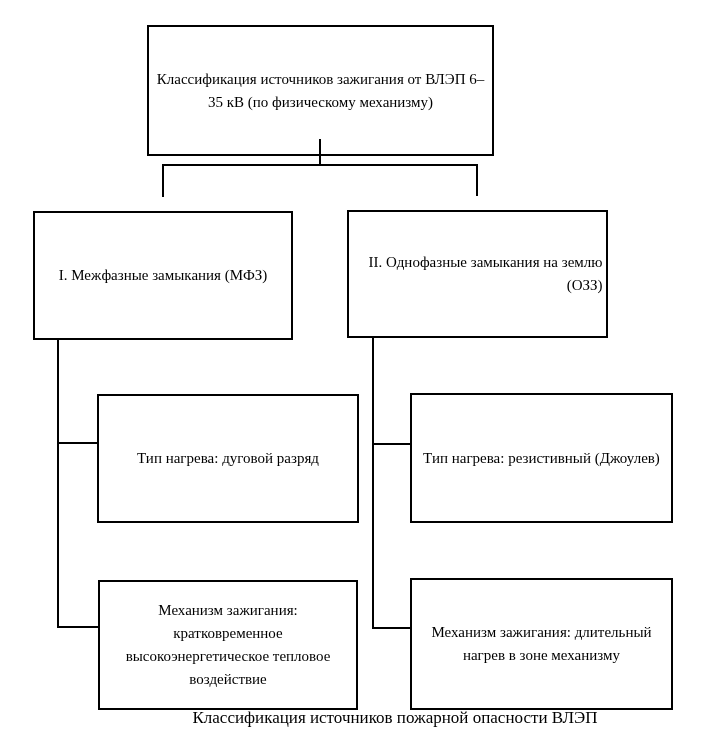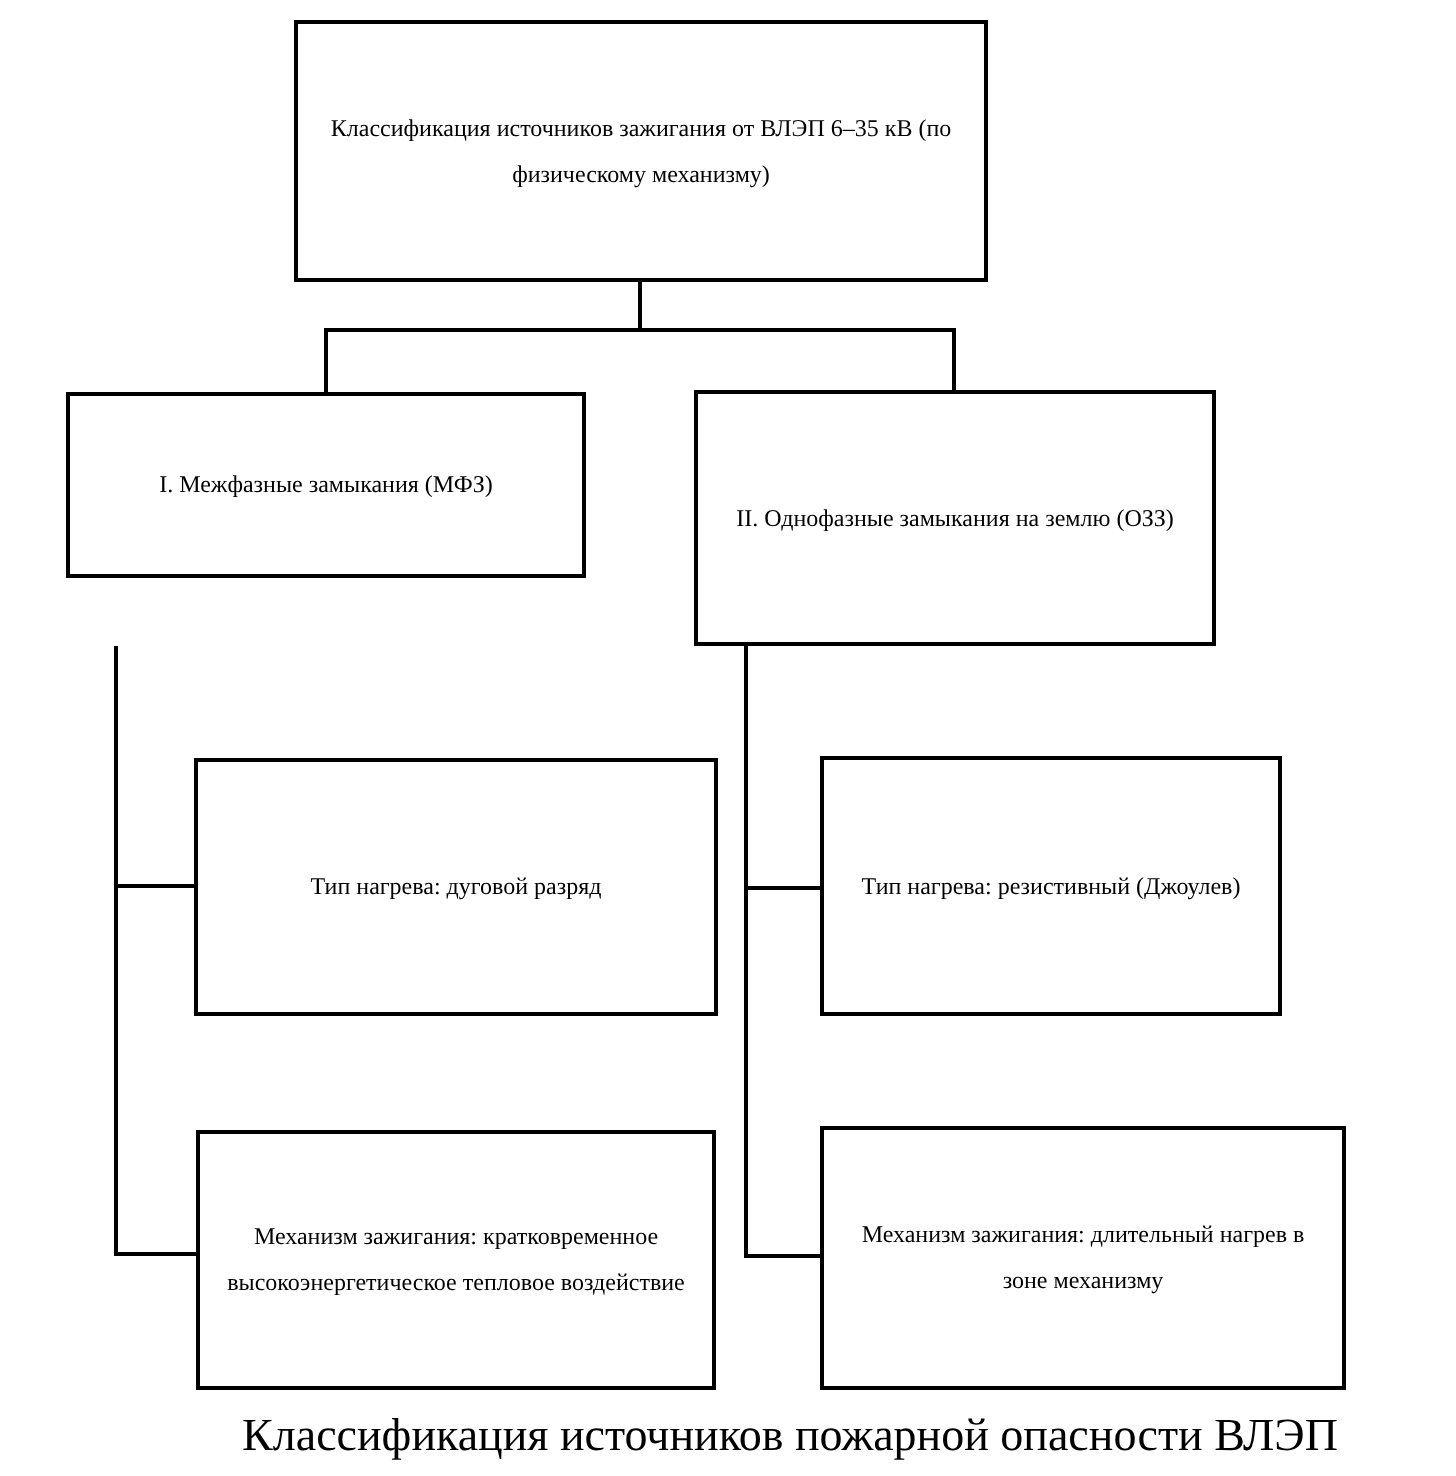--- a/index.html
+++ b/index.html
@@ -22,37 +22,38 @@
   }
   .node {
     position: absolute;
     box-sizing: border-box;
     border: 2px solid var(--line);
     background: var(--bg);
     display: flex;
     align-items: center;
     justify-content: center;
     text-align: center;
-    font-size: 12px;
+    font-size: 15px;
     line-height: 23px;
     padding: 2px;
+    margin-top: 15px;
   }
   .node span {
     display: inline-block;
   }
   .edge {
     position: absolute;
     background: var(--line);
   }
   
   #node-root        { left: 147px; top: 10px;  width: 347px; height: 131px; }
-  #node-branch-mfz  { left: 33px;  top: 196px; width: 260px; height: 93px; }
+  #node-branch-mfz  { left: 33px;  top: 196px; width: 260px; height: 129px; }
   #node-branch-ozz  { left: 347px; top: 195px; width: 261px; height: 128px; text-align: right; }
   #node-mfz-heating { left: 97px;  top: 379px; width: 262px; height: 129px; justify-content: center; }
-  #node-ozz-heating { left: 410px; top: 378px; width: 231px; height: 130px; }
+  #node-ozz-heating { left: 410px; top: 378px; width: 263px; height: 130px; }
   #node-mfz-mech    { left: 98px;  top: 565px; width: 260px; height: 130px; }
   #node-ozz-mech    { left: 410px; top: 563px; width: 263px; height: 132px; }
   
   #node-branch-ozz span  { max-width: 250px; }
   #node-ozz-heating span { max-width: 250px; }
   #node-mfz-mech span    { max-width: 232px; text-align: center; }
   #node-ozz-mech span    { max-width: 232px; }
   
   #edge-root-drop   { left: 319px; top: 139px; width: 2px;   height: 27px; }
   #edge-split-h     { left: 162px; top: 164px; width: 316px; height: 2px; }
@@ -65,21 +66,21 @@
   #edge-ozz-stub1   { left: 372px; top: 443px; width: 39px;  height: 2px; }
   #edge-ozz-stub2   { left: 372px; top: 627px; width: 39px;  height: 2px; }
   .caption {
     position: absolute;
     left: 0;
     top: 706px;
     width: 728px;
     box-sizing: border-box;
     padding-left: 62px;
     text-align: center;
-    font-size: 23px;
+    font-size: 17px;
     line-height: 23px;
   }
 </style>
 </head>
 <body>
 
 <div class="diagram">
 
   <div class="node" id="node-root">
     <span>Классификация источников зажигания от ВЛЭП 6–35 кВ (по физическому механизму)</span>

